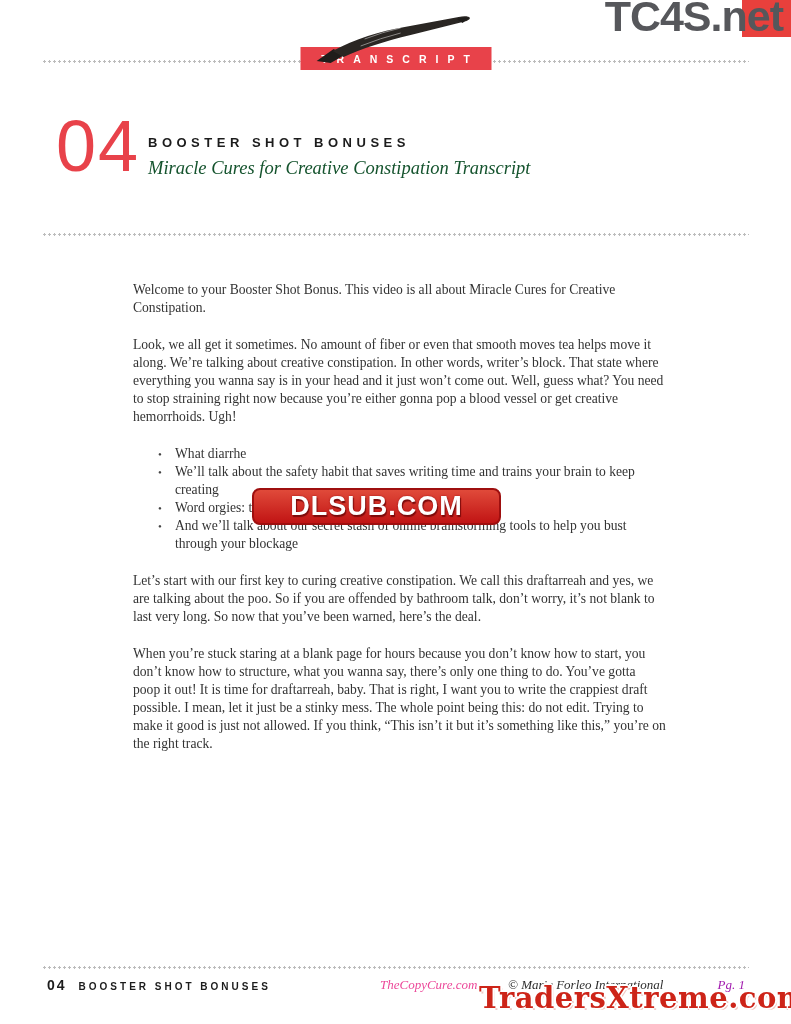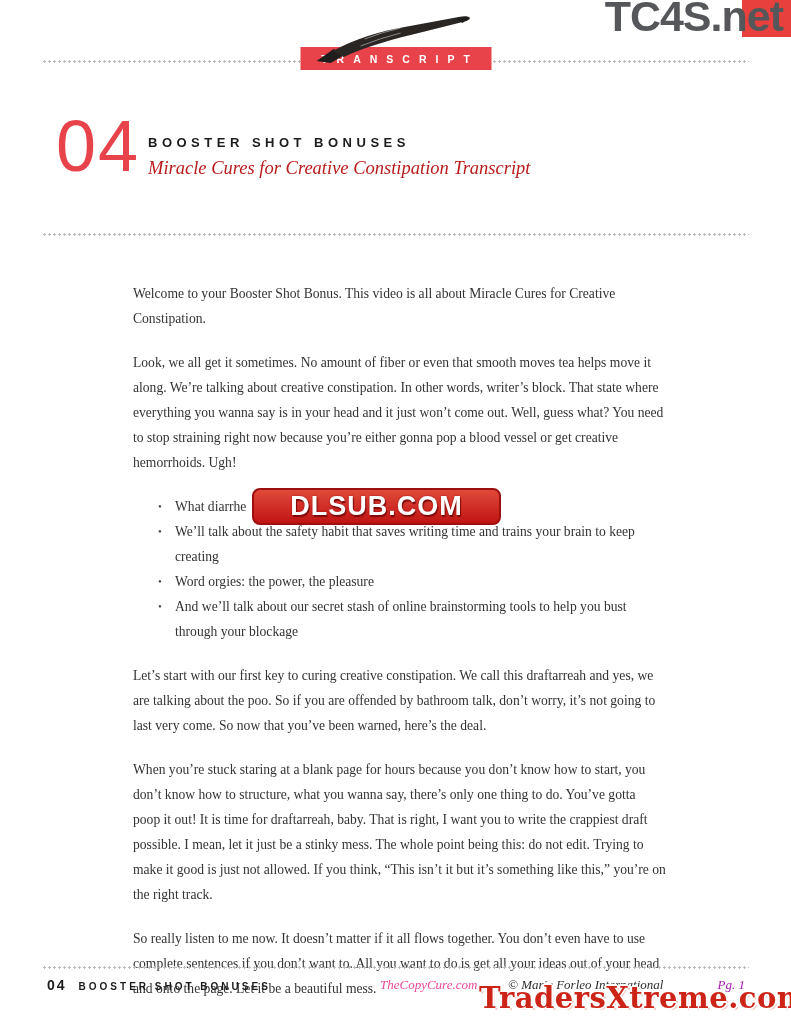--- a/index.html
+++ b/index.html
@@ -58,27 +58,27 @@
     letter-spacing:2px;
   }
   .kicker {
     position:absolute; top:135px; left:148px;
     font-family:"Liberation Sans", sans-serif;
     font-weight:bold; font-size:13px; letter-spacing:4.5px; color:#1c1c1c;
   }
   .doc-title {
     position:absolute; top:158px; left:148px;
     font-family:"Liberation Serif", serif;
-    font-style:italic; font-size:18.5px; color:#b91c1c;
+    font-style:italic; font-size:18.5px; color:#14532d;
   }
 
   
   .body-copy {
     position:absolute; top:281px; left:133px; width:533px;
-    font-size:13.6px; line-height:25px; color:#333333;
+    font-size:13.6px; line-height:18px; color:#333333;
   }
   .body-copy p { margin:0 0 19px 0; }
   .bullets { list-style:none; margin:0 0 19px 0; padding:0; }
   .bullets li { display:flex; padding-left:25px; }
   .bullets .dot { width:17px; flex:0 0 17px; font-size:11px; color:#444; }
   .bullets .txt { flex:1; }
 
   
   .dlsub {
     position:absolute; top:488px; left:252px; z-index:5;
@@ -164,23 +164,22 @@
       </li>
       <li>
         <span class="dot">•</span>
         <span class="txt">Word orgies: the power, the pleasure</span>
       </li>
       <li>
         <span class="dot">•</span>
         <span class="txt">And we’ll talk about our secret stash of online brainstorming tools to help you bust through your blockage</span>
       </li>
     </ul>
-    <p>Let’s start with our first key to curing creative constipation. We call this draftarreah and yes, we are talking about the poo. So if you are offended by bathroom talk, don’t worry, it’s not going to last very come. So now that you’ve been warned, here’s the deal.</p>
+    <p>Let’s start with our first key to curing creative constipation. We call this draftarreah and yes, we are talking about the poo. So if you are offended by bathroom talk, don’t worry, it’s not blank to last very long. So now that you’ve been warned, here’s the deal.</p>
     <p>When you’re stuck staring at a blank page for hours because you don’t know how to start, you don’t know how to structure, what you wanna say, there’s only one thing to do. You’ve gotta poop it out! It is time for draftarreah, baby. That is right, I want you to write the crappiest draft possible. I mean, let it just be a stinky mess. The whole point being this: do not edit. Trying to make it good is just not allowed. If you think, “This isn’t it but it’s something like this,” you’re on the right track.</p>
-    <p>So really listen to me now. It doesn’t matter if it all flows together. You don’t even have to use complete sentences if you don’t want to. All you want to do is get all your ideas out of your head and onto the page. Let it be a beautiful mess.</p>
   </div>
 
   <div class="dlsub">DLSUB.COM</div>
 
   <div class="dotted rule-footer"></div>
   <div class="footer-left">
     <span class="fnum">04</span>
     <span class="flabel">BOOSTER SHOT BONUSES</span>
   </div>
   <div class="footer-site">TheCopyCure.com</div>

